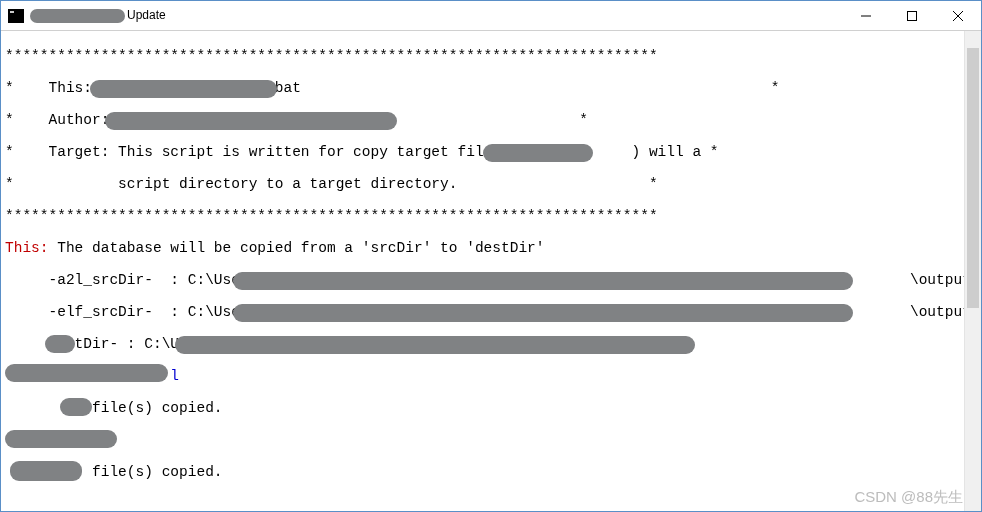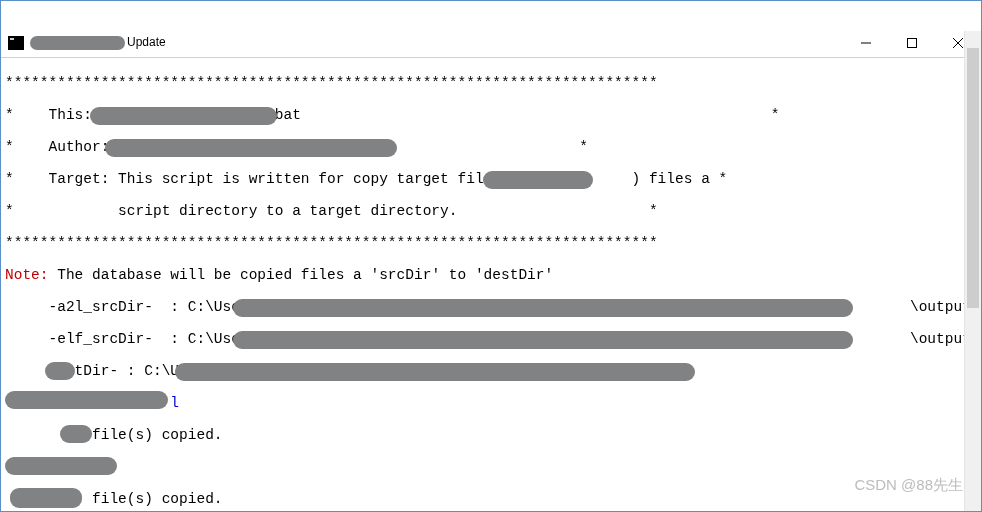--- a/index.html
+++ b/index.html
@@ -12,21 +12,20 @@
       position: relative;
       border: 1px solid #5a8fc7;
     }
     .titlebar {
       height: 30px;
       background: #fff;
       display: flex;
       align-items: center;
       border-bottom: 1px solid #d0d0d0;
       position: relative;
-      margin-top: 27px;
     }
     .titlebar-icon {
       width: 16px;
       height: 14px;
       margin: 0 6px 0 7px;
       background: #000;
       position: relative;
     }
     .titlebar-icon::before {
       content: '';
@@ -99,21 +98,21 @@
       position: absolute;
       left: 2px;
       right: 2px;
       top: 17px;
       height: 260px;
       background: #cdcdcd;
     }
     .watermark {
       position: absolute;
       right: 18px;
-      bottom: 16px;
+      bottom: 4px;
       color: rgba(160,160,160,0.7);
       font-size: 15px;
       font-family: "Microsoft YaHei", sans-serif;
       z-index: 2;
     }
   </style>
 </head>
 <body>
 
 <div class="titlebar">
@@ -138,24 +137,24 @@
           <line x1="10" y1="0" x2="0" y2="10" stroke="#000" stroke-width="1"></line>
         </svg>
     </div>
   </div>
 </div>
 
 <div class="terminal">
 <div class="line">***************************************************************************</div>
 <div class="line"><span>*    This:</span>                    <span>.bat</span><span>                                                      *</span><span class="redact" style="left:85px;width:187px;"></span></div>
 <div class="line"><span>*    Author:</span><span>                                                      *</span><span class="redact" style="left:100px;width:292px;"></span></div>
-<div class="line"><span>*    Target: This script is written for copy target files (</span>             <span>) files a *</span><span class="redact" style="left:478px;width:110px;"></span></div>
+<div class="line"><span>*    Target: This script is written for copy target files (</span>             <span>) will a *</span><span class="redact" style="left:478px;width:110px;"></span></div>
 <div class="line">*            script directory to a target directory.                      *</div>
 <div class="line">***************************************************************************</div>
-<div class="line"><span class="red">Note:</span><span> The database will be copied files a 'srcDir' to 'destDir'</span></div>
+<div class="line"><span class="red">This:</span><span> The database will be copied from a 'srcDir' to 'destDir'</span></div>
 <div class="line"><span>     -a2l_srcDir-  : C:\Users\</span>                                                                          <span>\output\a2l</span><span class="redact" style="left:228px;width:620px;"></span></div>
 <div class="line"><span>     -elf_srcDir-  : C:\Users\</span>                                                                          <span>\output</span><span class="redact" style="left:228px;width:620px;"></span></div>
 <div class="line"><span>     </span><span>destDir- : C:\Users\</span><span class="redact" style="left:40px;width:30px;top:-1px;height:18px;"></span><span class="redact" style="left:170px;width:520px;"></span></div>
 <div class="line"><span class="blue">                   <span>l</span></span><span class="redact" style="left:0px;width:163px;top:-4px;height:18px"></span></div>
 <div class="line"><span>        1 file(s) copied.</span><span class="redact" style="left:55px;width:32px;top:-2px;height:18px;"></span></div>
 <div class="line"><span class="blue">             </span><span class="redact" style="left:0px;width:112px;top:-2px;height:18px"></span></div>
 <div class="line">          <span>file(s) copied.</span><span class="redact" style="left:5px;width:72px;top:-3px;height:20px;"></span></div>
 
 
 

